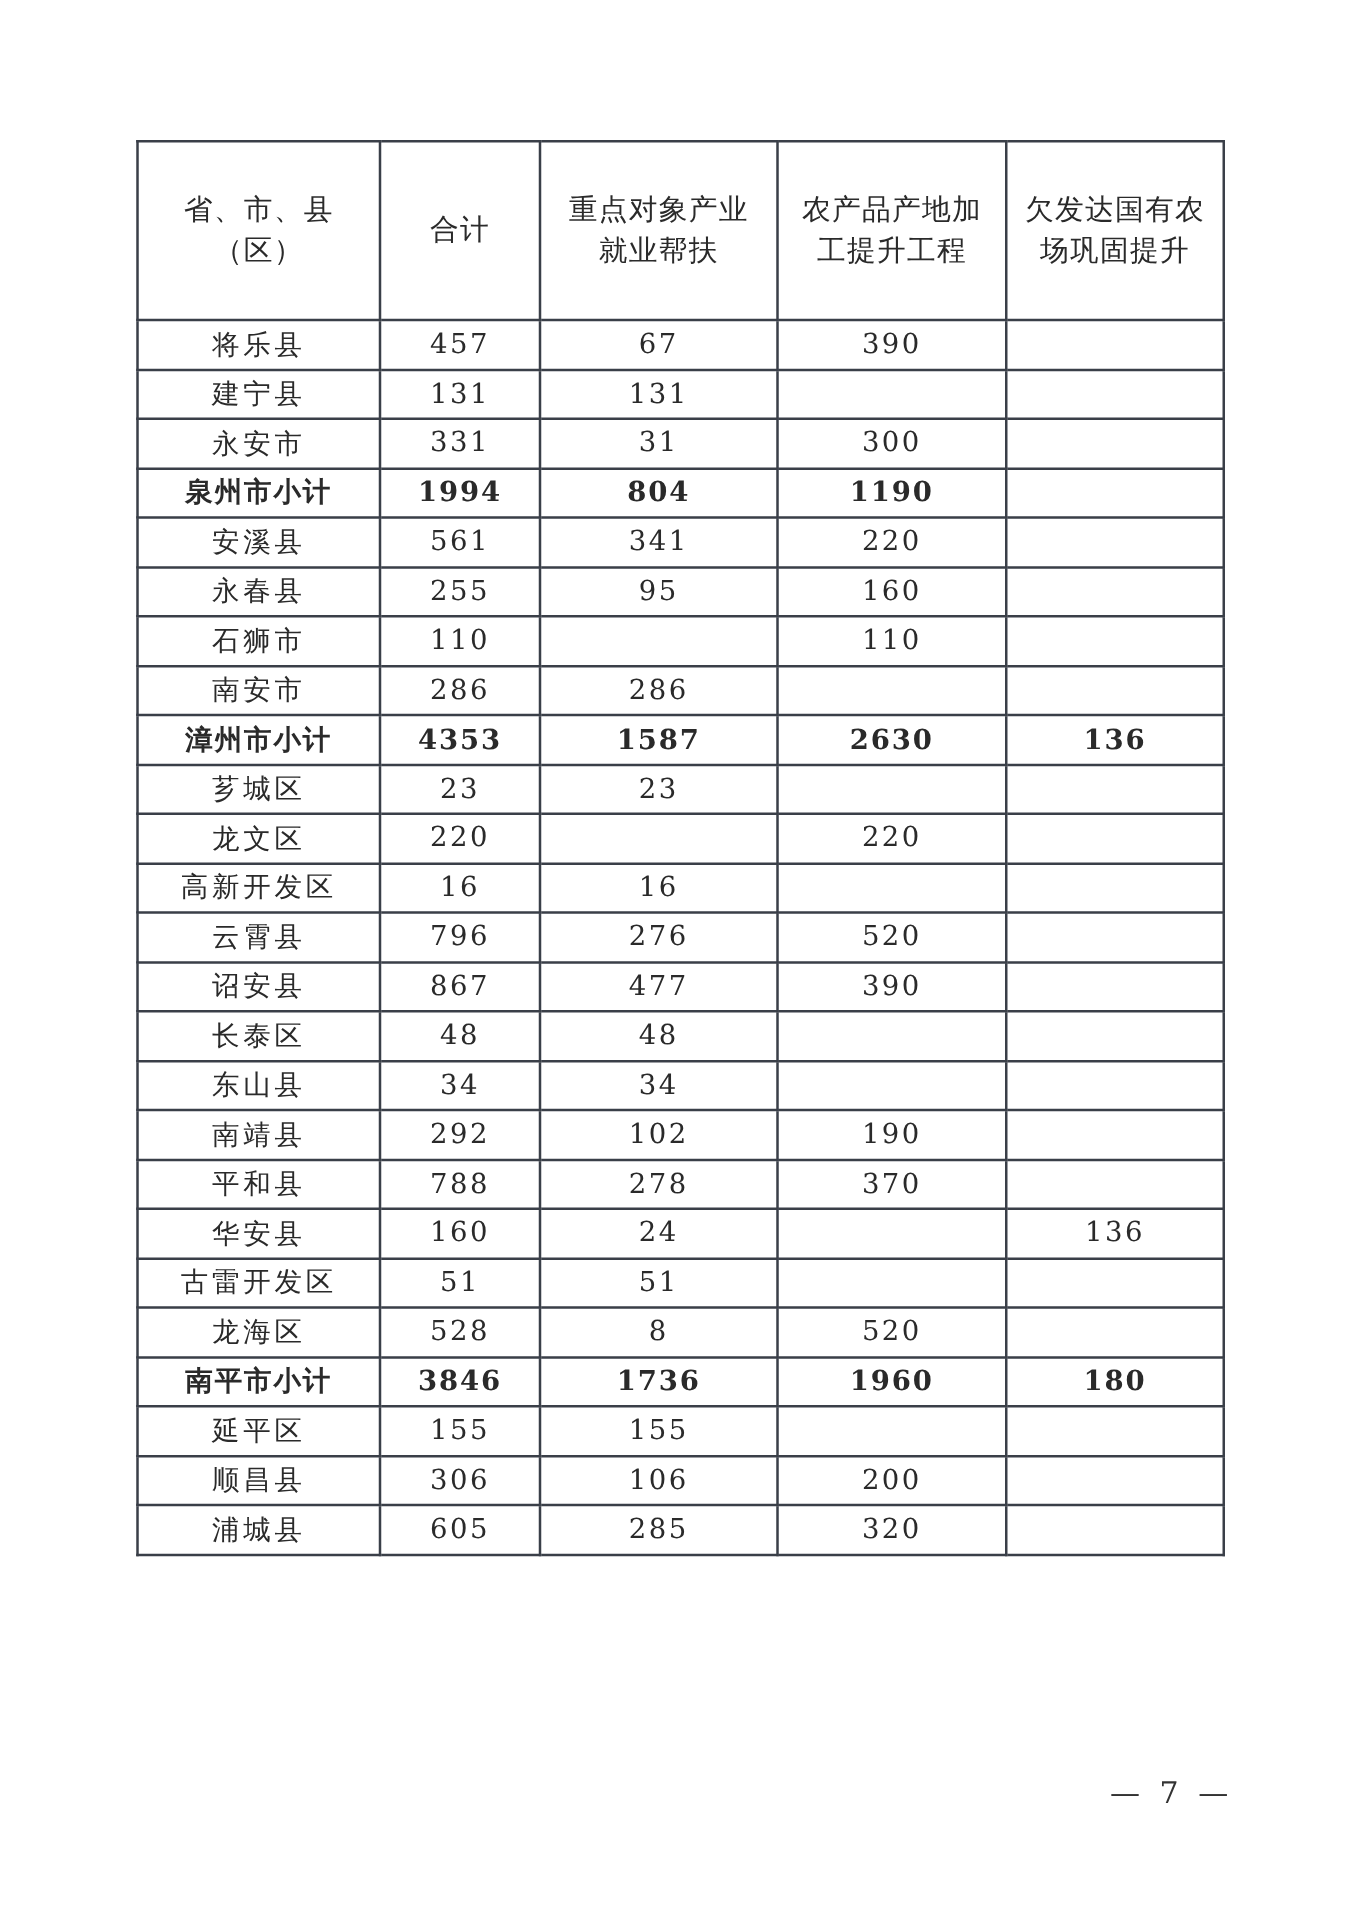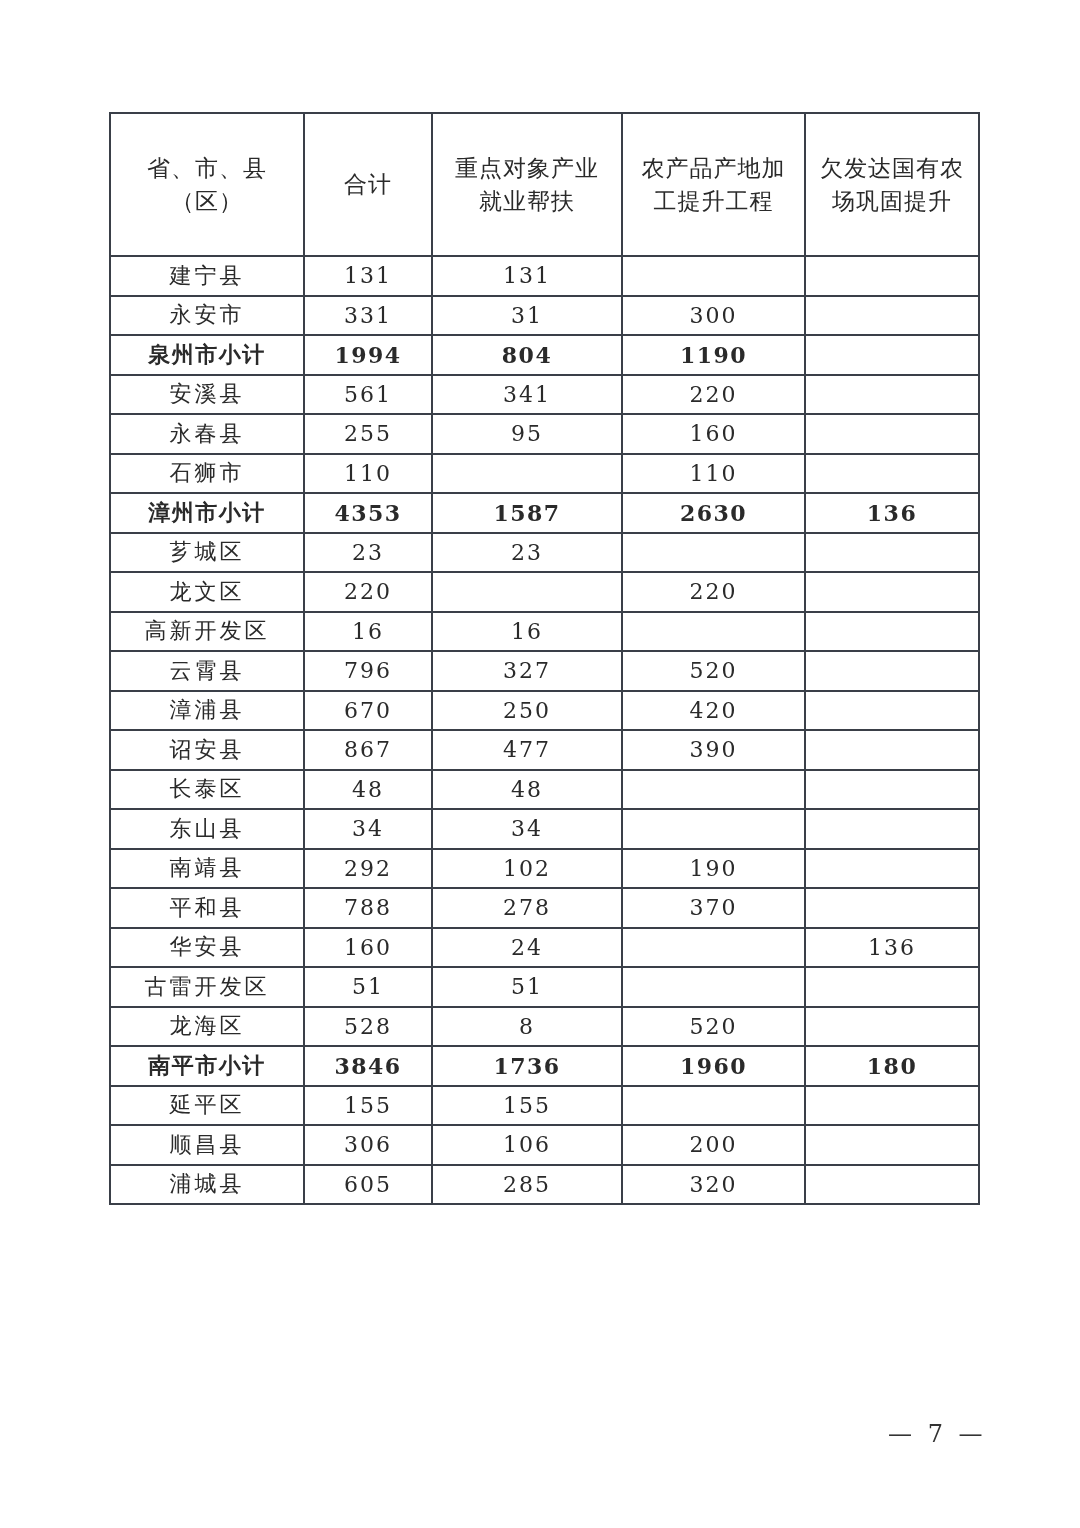--- a/index.html
+++ b/index.html
@@ -71,20 +71,27 @@
       <tr>
         <th><span>省、市、县</span><br><span>（区）</span></th>
         <th><span>合计</span></th>
         <th><span>重点对象产业</span><br><span>就业帮扶</span></th>
         <th><span>农产品产地加</span><br><span>工提升工程</span></th>
         <th><span>欠发达国有农</span><br><span>场巩固提升</span></th>
       </tr>
     </thead>
     <tbody id="table-body">
         <tr>
+          <td class="name">将乐县</td>
+          <td>457</td>
+          <td>67</td>
+          <td>390</td>
+          <td></td>
+        </tr>
+        <tr>
           <td class="name">建宁县</td>
           <td>131</td>
           <td>131</td>
           <td></td>
           <td></td>
         </tr>
         <tr>
           <td class="name">永安市</td>
           <td>331</td>
           <td>31</td>
@@ -110,20 +117,27 @@
           <td>255</td>
           <td>95</td>
           <td>160</td>
           <td></td>
         </tr>
         <tr>
           <td class="name">石狮市</td>
           <td>110</td>
           <td></td>
           <td>110</td>
+          <td></td>
+        </tr>
+        <tr>
+          <td class="name">南安市</td>
+          <td>286</td>
+          <td>286</td>
+          <td></td>
           <td></td>
         </tr>
         <tr class="subtotal">
           <td class="name">漳州市小计</td>
           <td>4353</td>
           <td>1587</td>
           <td>2630</td>
           <td>136</td>
         </tr>
         <tr>
@@ -143,29 +157,22 @@
         <tr>
           <td class="name">高新开发区</td>
           <td>16</td>
           <td>16</td>
           <td></td>
           <td></td>
         </tr>
         <tr>
           <td class="name">云霄县</td>
           <td>796</td>
-          <td>327</td>
+          <td>276</td>
           <td>520</td>
-          <td></td>
-        </tr>
-        <tr>
-          <td class="name">漳浦县</td>
-          <td>670</td>
-          <td>250</td>
-          <td>420</td>
           <td></td>
         </tr>
         <tr>
           <td class="name">诏安县</td>
           <td>867</td>
           <td>477</td>
           <td>390</td>
           <td></td>
         </tr>
         <tr>

